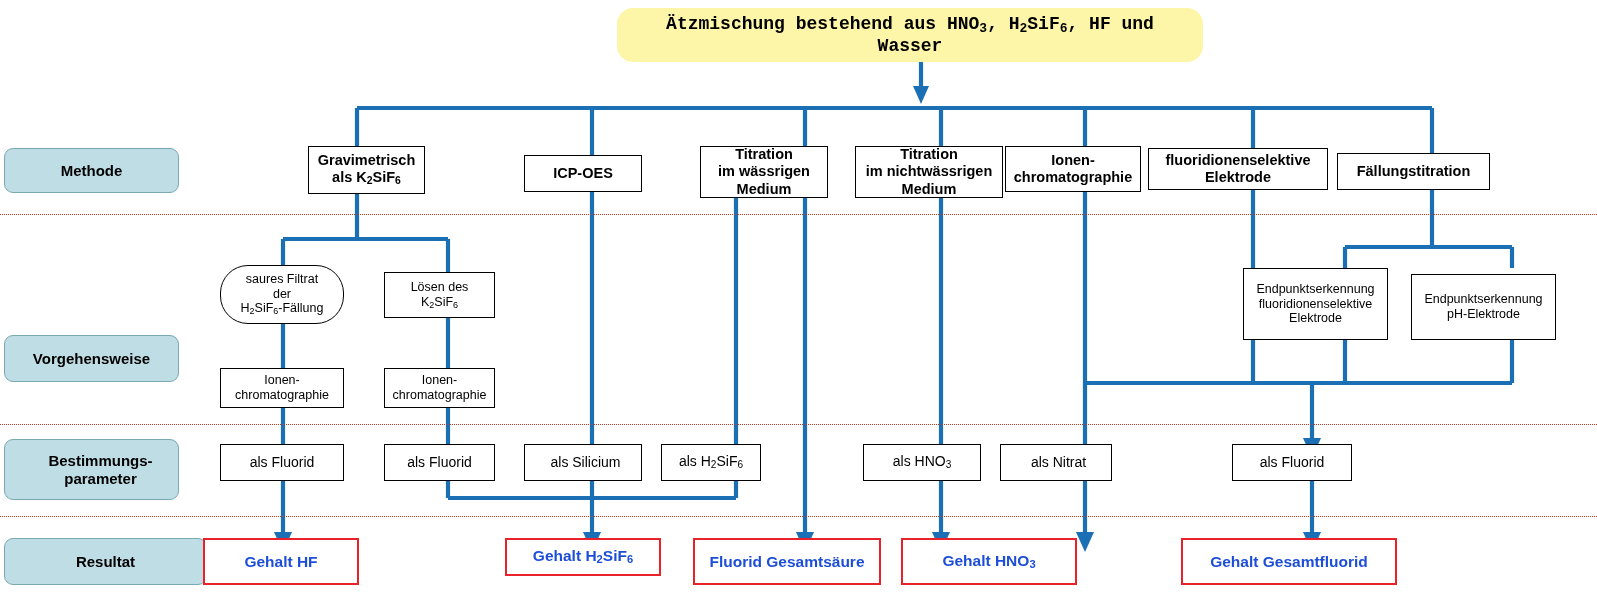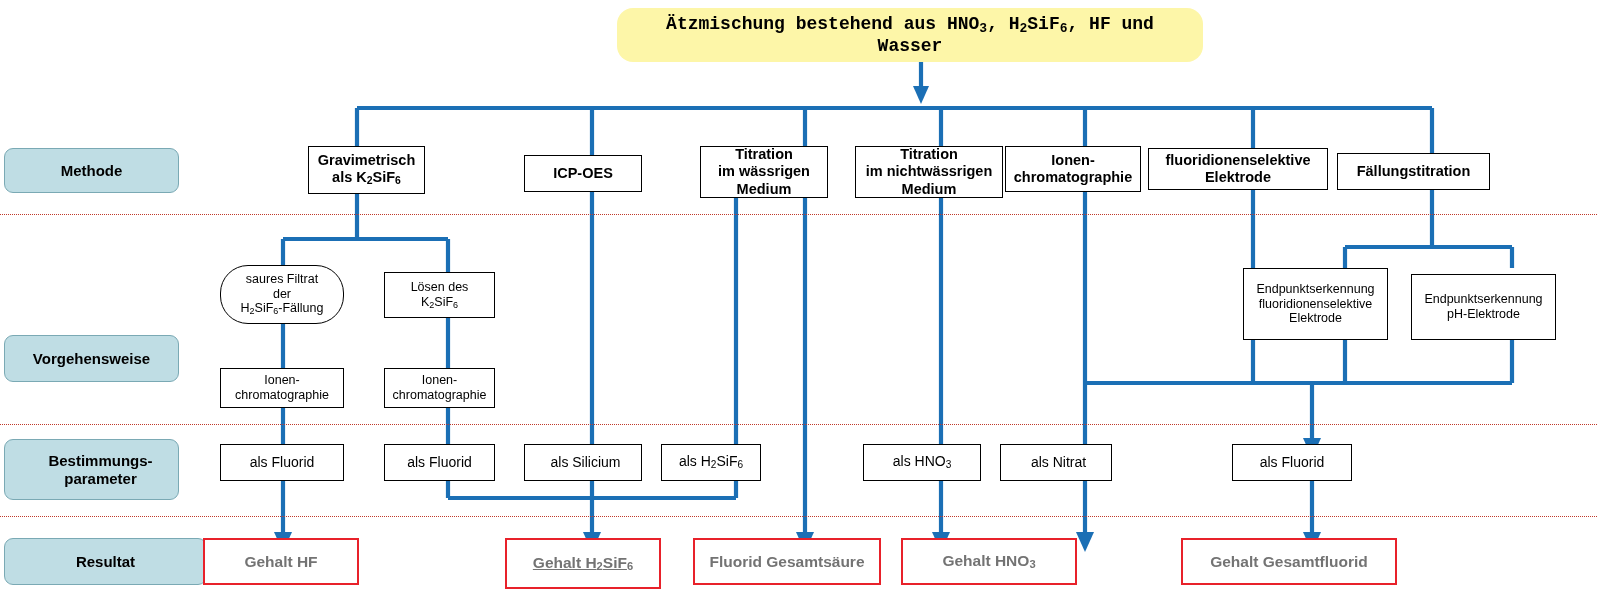--- a/index.html
+++ b/index.html
@@ -35,21 +35,21 @@
     color:#000;line-height:1.18;padding:1px 3px;
   }
   .b-method{font-weight:bold;font-size:14.5px;}
   .b-proc{font-weight:normal;font-size:12.5px;}
   .b-param{font-weight:normal;font-size:14px;}
 
   
   .result{
     background:#ffffff;border:2px solid #e8212a;
     display:flex;align-items:center;justify-content:center;text-align:center;
-    color:#737373;font-weight:bold;font-size:15.5px;line-height:1.15;
+    color:#1d4ed8;font-weight:bold;font-size:15.5px;line-height:1.15;
   }
 
   
   .sep{border-top:1.4px dotted #c0392b;height:0;}
 
   svg.lines{position:absolute;left:0;top:0;width:1597px;height:600px;pointer-events:none;}
   sub{font-size:0.72em;vertical-align:-0.22em;}
 </style>
 </head>
 <body>
@@ -207,21 +207,21 @@
   <div class="abs box b-param" style="left:1000px;top:444px;width:112px;height:37px;padding-left:8px;">
     <span>als Nitrat</span>
   </div>
   <div class="abs box b-param" style="left:1232px;top:444px;width:120px;height:37px;">
     <span>als Fluorid</span>
   </div>
 
   <div class="abs result" style="left:203px;top:538px;width:156px;height:47px;">
     <span>Gehalt HF</span>
   </div>
-  <div class="abs result" style="left:505px;top:538px;width:156px;height:51px;text-decoration:underline;">
+  <div class="abs result" style="left:505px;top:538px;width:156px;height:38px;">
     <span>Gehalt H<sub>2</sub>SiF<sub>6</sub></span>
   </div>
   <div class="abs result" style="left:693px;top:538px;width:188px;height:47px;">
     <span>Fluorid Gesamtsäure</span>
   </div>
   <div class="abs result" style="left:901px;top:538px;width:176px;height:47px;">
     <span>Gehalt HNO<sub>3</sub></span>
   </div>
   <div class="abs result" style="left:1181px;top:538px;width:216px;height:47px;">
     <span>Gehalt Gesamtfluorid</span>

